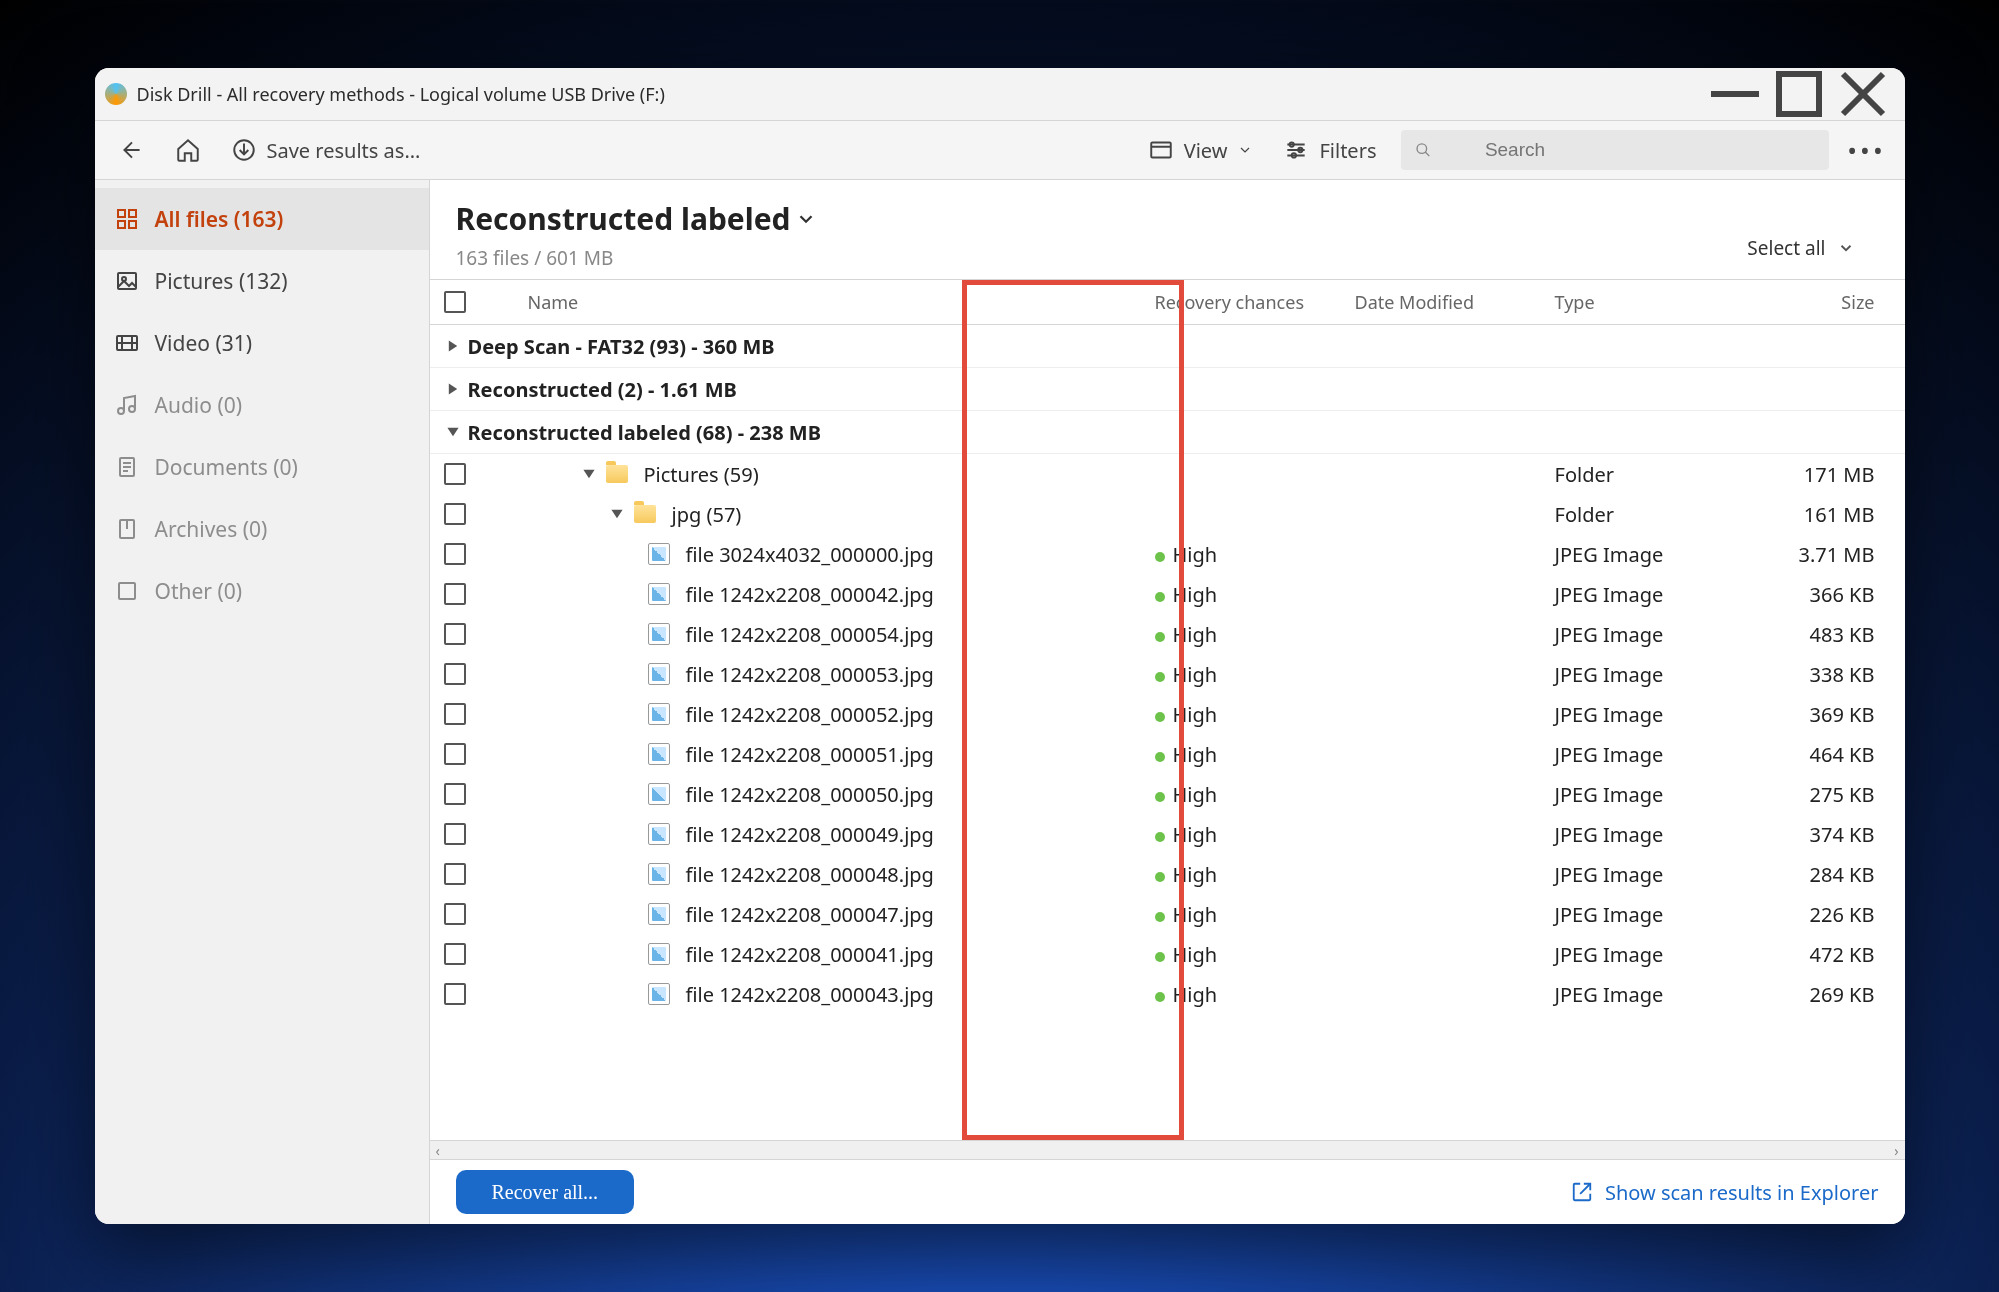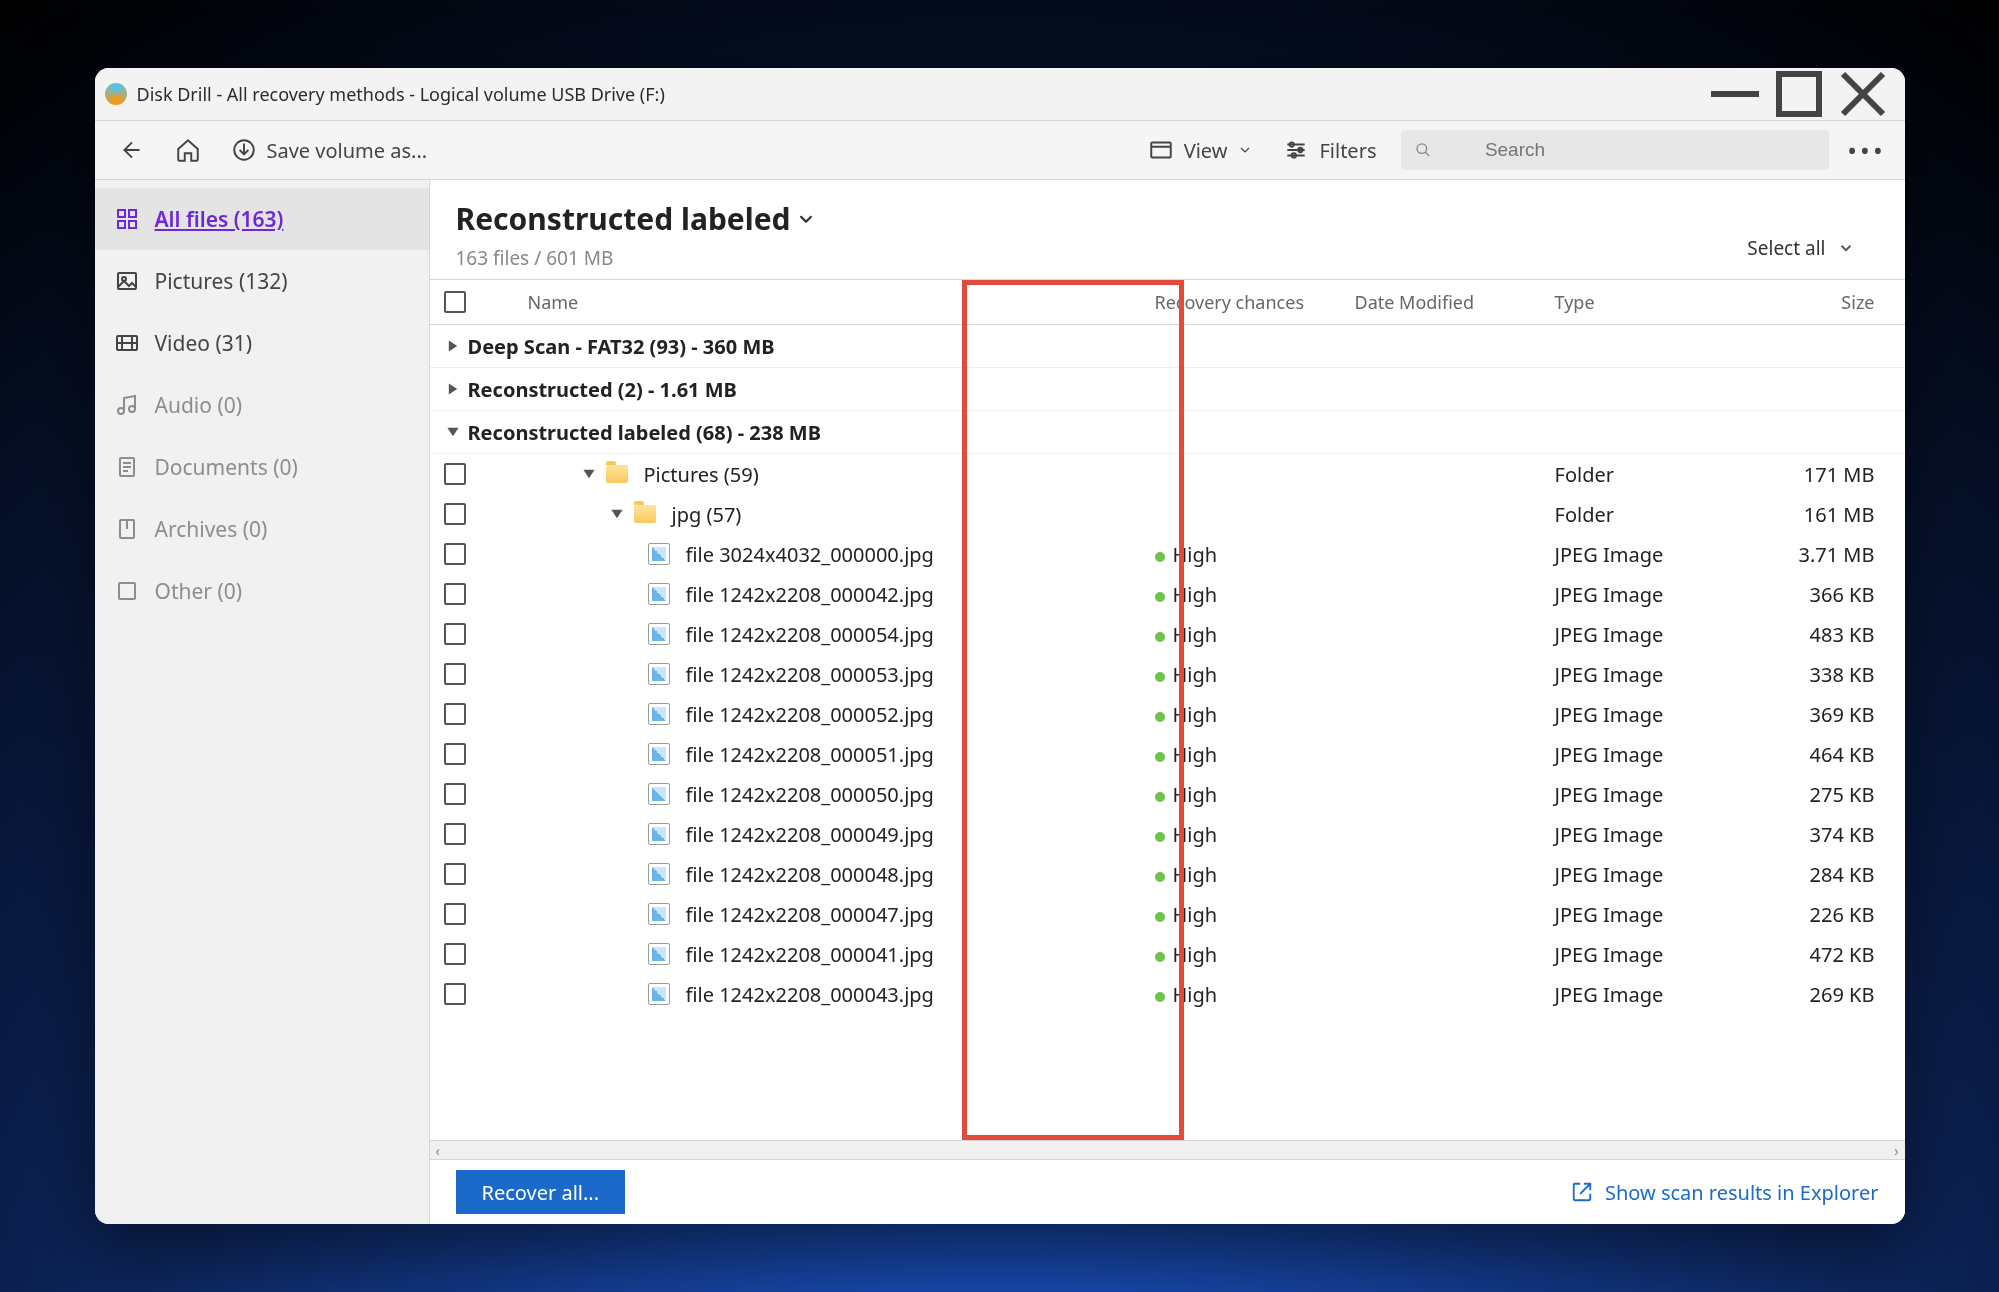--- a/index.html
+++ b/index.html
@@ -55,21 +55,21 @@
   .more-btn{display:flex;align-items:center;justify-content:center;width:40px;color:#444;font-size:26px;letter-spacing:3px;}
   
   .body{flex:1;display:flex;min-height:0;}
   .sidebar{
     width:334px;background:var(--sidebar-bg);display:flex;flex-direction:column;
     padding-top:8px;border-right:1px solid var(--border);
   }
   .side-item{
     display:flex;align-items:center;gap:16px;padding:0 20px;height:62px;color:#444;font-size:21px;
   }
-  .side-item.active{background:#e4e4e4;font-weight:600;color:#6d28d9;text-decoration:underline;}
+  .side-item.active{background:#e4e4e4;font-weight:600;color:#c2410c;}
   .side-item.disabled{color:#8d8d8d;}
   .side-item svg{width:24px;height:24px;stroke:currentColor;fill:none;stroke-width:2;}
   
   .main{flex:1;display:flex;flex-direction:column;background:var(--main-bg);min-width:0;}
   .main-header{padding:18px 26px 8px;}
   .main-title{display:flex;align-items:center;gap:4px;font-size:30px;font-weight:700;}
   .main-title svg{width:22px;height:22px;stroke:#333;fill:none;stroke-width:2.5;}
   .main-sub{color:#888;font-size:19px;margin-top:6px;}
   .select-all{position:absolute;right:50px;margin-top:-36px;display:flex;align-items:center;gap:11px;color:#333;font-size:19px;}
   .select-all svg{width:18px;height:18px;stroke:#555;fill:none;stroke-width:2.5;}
@@ -102,21 +102,21 @@
   .recovery-highlight{
     position:absolute;top:0;left:532px;width:212px;bottom:0;
     border:5px solid var(--highlight-border);pointer-events:none;z-index:5;
   }
   
   .hscroll{height:18px;background:#f0f0f0;border-top:1px solid var(--border);display:flex;align-items:center;justify-content:space-between;color:#888;font-size:14px;padding:0 6px;}
   
   .footer{
     height:64px;display:flex;align-items:center;padding:0 26px;gap:20px;justify-content:space-between;border-top:1px solid var(--border);
   }
-  .recover-btn{background:var(--accent);color:#fff;height:44px;padding:0 26px;font-size:20px;display:flex;align-items:center;border-radius:0;}
+  .recover-btn{background:var(--accent);color:#fff;height:44px;padding:0 36px;font-size:20px;display:flex;align-items:center;border-radius:10px;font-family:Liberation Serif, serif;}
   .show-explorer{display:flex;align-items:center;gap:12px;color:var(--accent);font-size:20px;}
   .show-explorer svg{width:22px;height:22px;stroke:var(--accent);fill:none;stroke-width:2;}
 </style>
 </head>
 <body>
 
 <div class="window">
 
   <div class="titlebar">
     <div class="app-icon"></div>
@@ -151,21 +151,21 @@
         <svg viewBox="0 0 24 24">
           <path d="M3 11l9-8 9 8v10a1 1 0 01-1 1h-5v-7h-6v7H4a1 1 0 01-1-1z"></path>
         </svg>
       </div>
     <div class="icon-btn">
       <svg viewBox="0 0 24 24">
           <circle cx="12" cy="12" r="9"></circle>
           <polyline points="8 12 12 16 16 12"></polyline>
           <line x1="12" y1="6" x2="12" y2="16"></line>
         </svg>
-      <span>Save volume as...</span>
+      <span>Save results as...</span>
     </div>
     <div class="toolbar-spacer"></div>
     <div class="icon-btn">
       <svg viewBox="0 0 24 24">
           <rect x="3" y="5" width="18" height="14" rx="1"></rect>
           <line x1="3" y1="9" x2="21" y2="9"></line>
         </svg>
       <span>View</span>
       <svg viewBox="0 0 24 24" style="width:16px;height:16px">
           <polyline points="6 9 12 15 18 9"></polyline>

